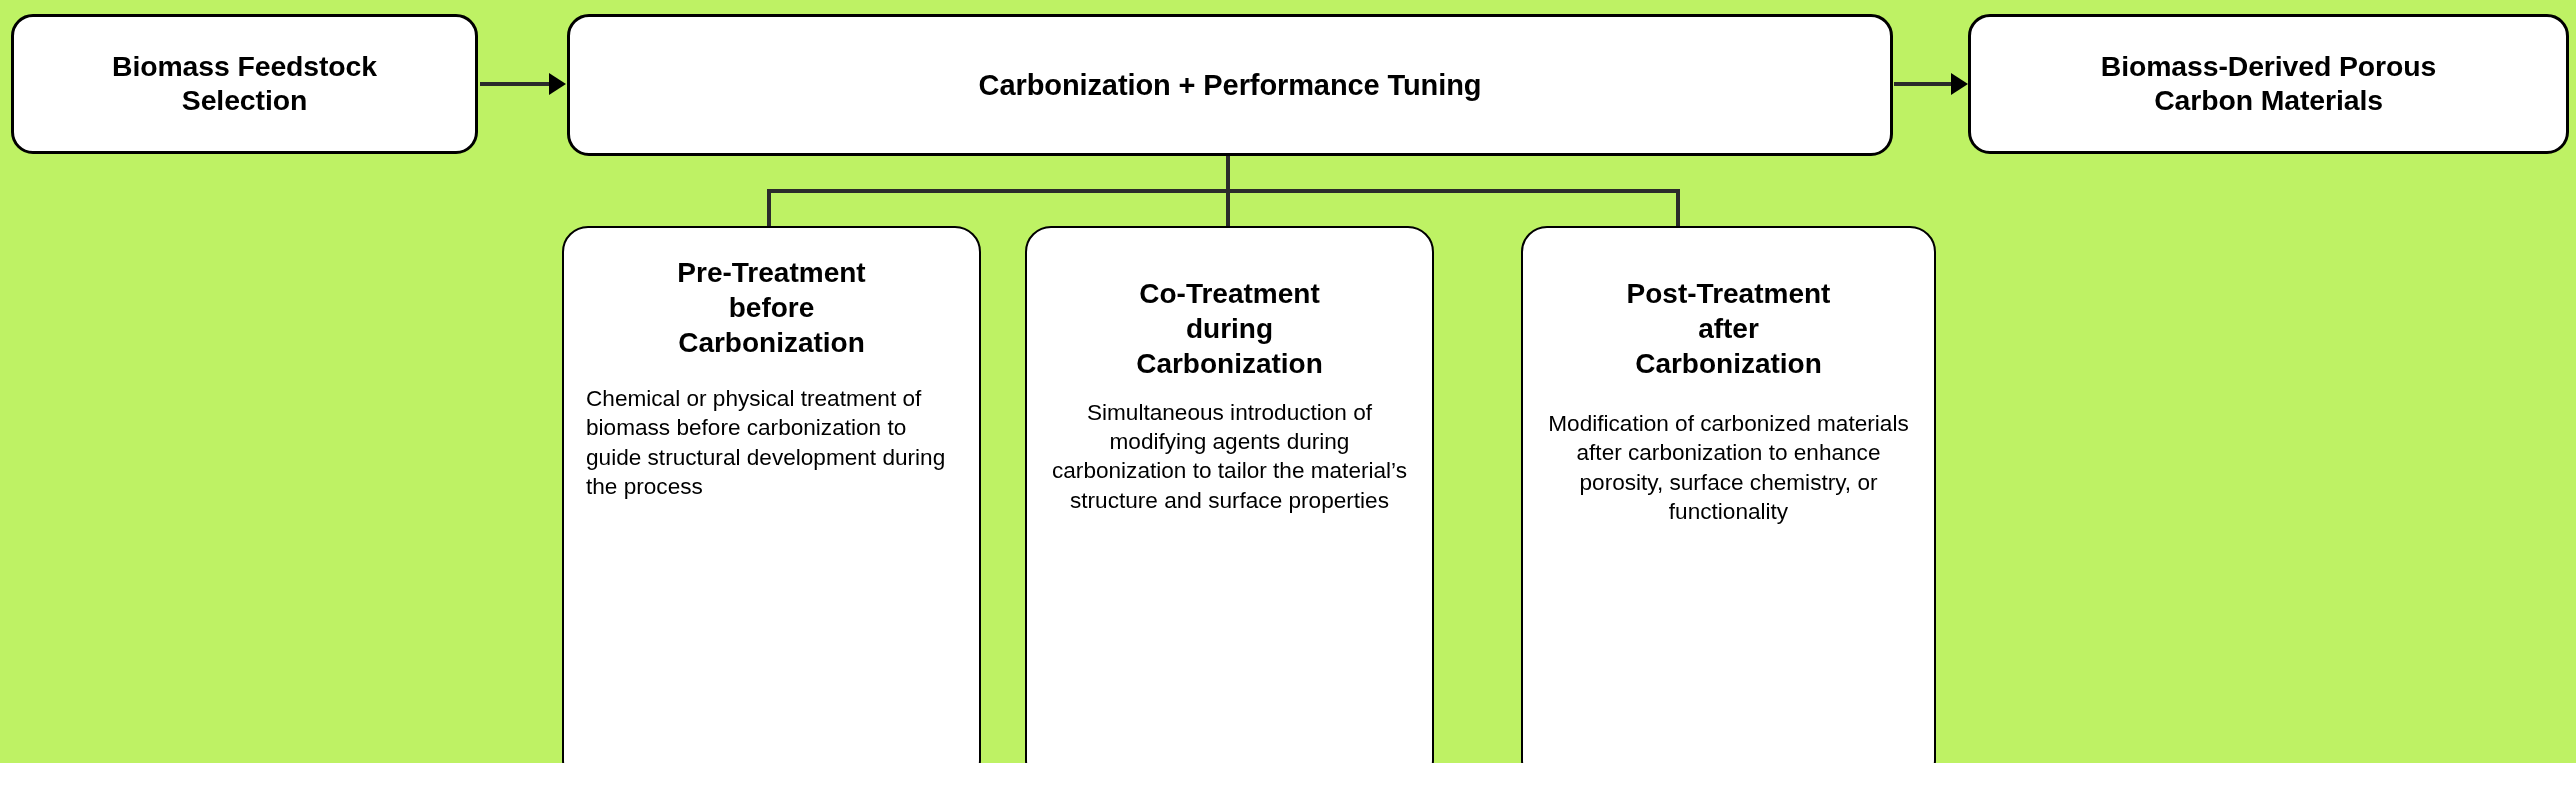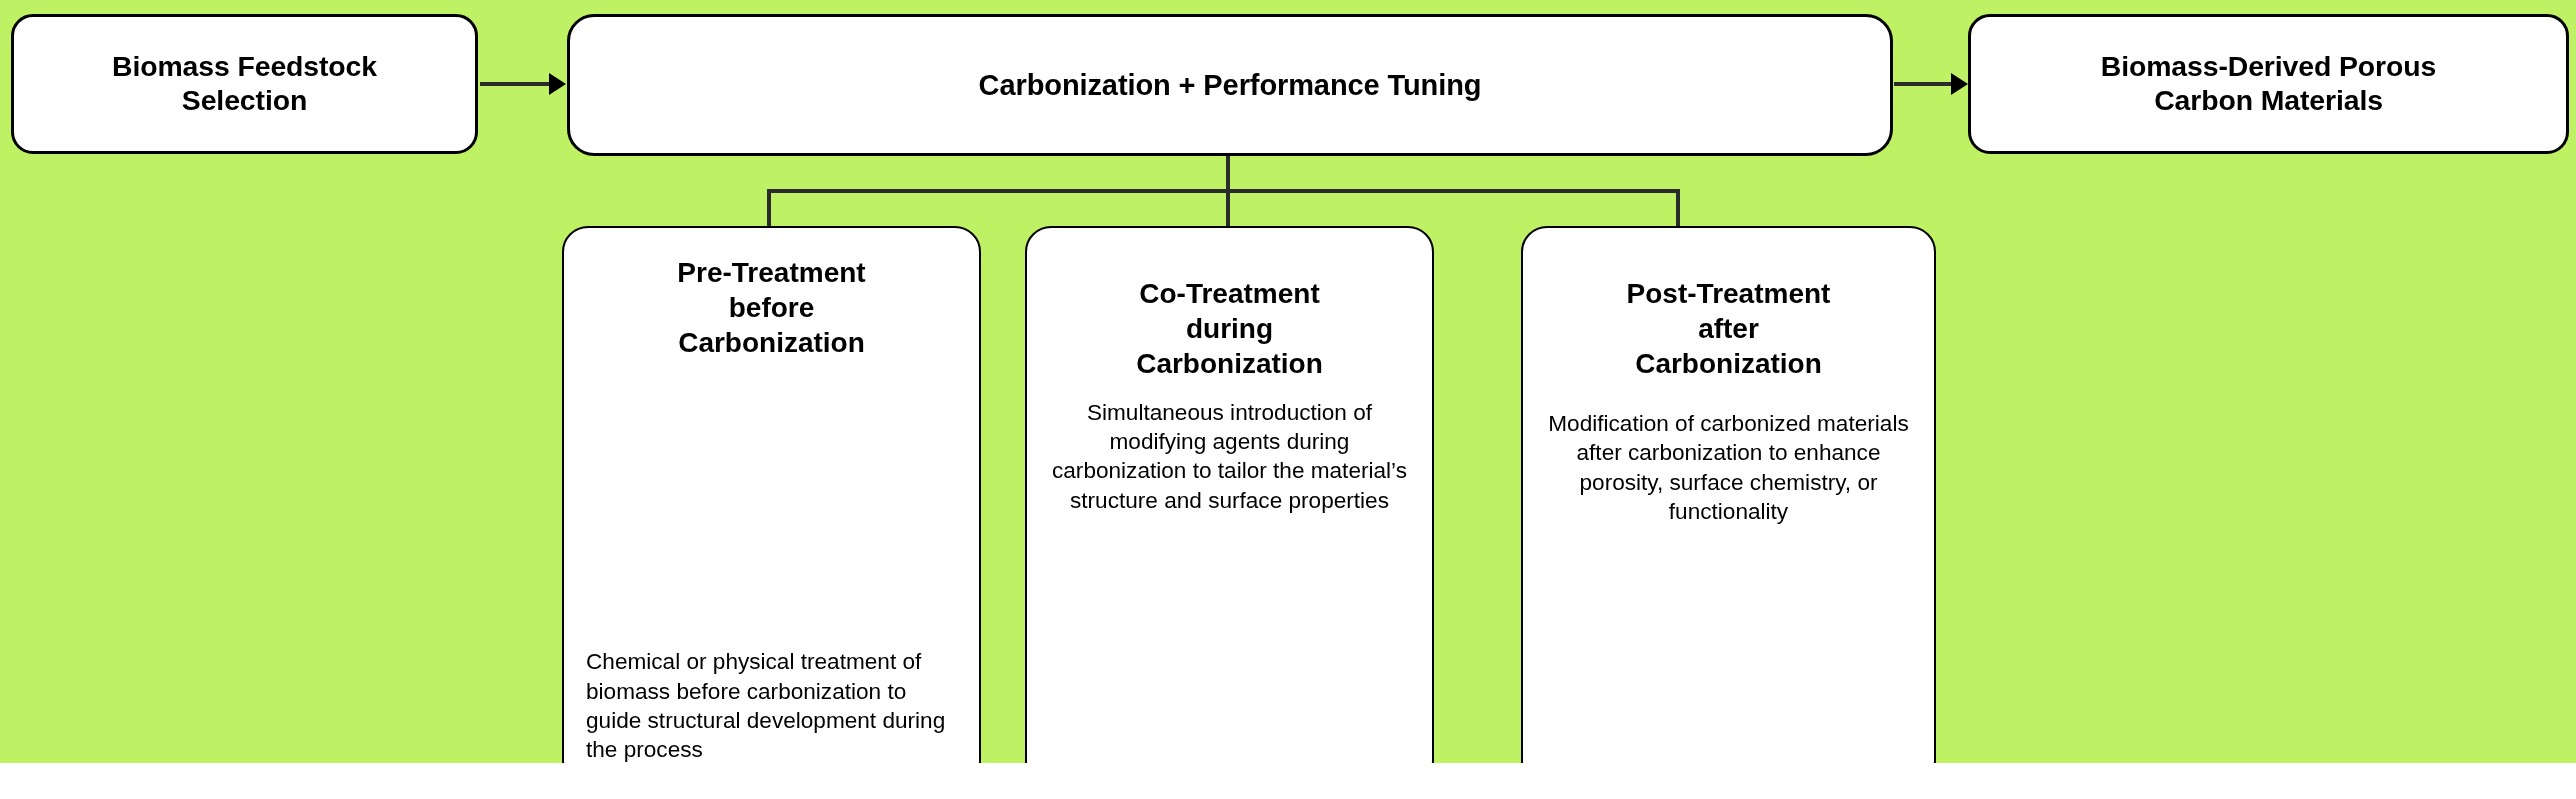--- a/index.html
+++ b/index.html
@@ -104,21 +104,21 @@
 <div id="canvas">
 
   <div class="node top-node" id="node-input" style="left:11px; top:14.2px; width:467px; height:140px;">
     <div class="node-title">Biomass Feedstock</div>
     <div class="node-title">Selection</div>
   </div>
 
   <div class="hline" style="left:480px; top:82px; width:71px;"></div>
   <div class="arrow-head" style="left:549px; top:73px;"></div>
 
-  <div class="node top-node" id="node-center" style="left:567px; top:14.2px; width:1326px; height:142px;border-radius:27px;">
+  <div class="node top-node" id="node-center" style="left:567px; top:14.2px; width:1326px; height:142px;">
     <div class="node-title">Carbonization + Performance Tuning</div>
   </div>
 
   <div class="hline" style="left:1894px; top:82px; width:59px;"></div>
   <div class="arrow-head" style="left:1951px; top:73px;"></div>
 
   <div class="node top-node" id="node-output" style="left:1968px; top:14.2px; width:601px; height:140px;">
     <div class="node-title">Biomass-Derived Porous</div>
     <div class="node-title">Carbon Materials</div>
   </div>
@@ -126,21 +126,21 @@
   <div class="vline" style="left:1226px; top:156px; height:36px;"></div>
 
   <div class="hline" style="left:767px; top:189px; width:913px;"></div>
 
   <div class="vline" style="left:767px; top:189px; height:40px;"></div>
 
   <div class="vline" style="left:1226px; top:189px; height:40px;"></div>
 
   <div class="vline" style="left:1676px; top:189px; height:40px;"></div>
 
-  <div class="branch" id="branch-0" style="left:562px; top:226px; width:419px; height:560px;justify-content:space-between;">
+  <div class="branch" id="branch-0" style="left:562px; top:226px; width:419px; height:560px;">
     <div class="branch-title">
       <span>Pre-Treatment</span><br>
       <span>before</span><br>
       <span>Carbonization</span>
     </div>
     <div class="branch-body align-left" style="margin-top:24px;">Chemical or physical treatment of biomass before carbonization to guide structural development during the process</div>
   </div>
 
   <div class="branch" id="branch-1" style="left:1025px; top:226px; width:409px; height:560px;">
     <div class="branch-title" style="margin-top:20.7px;">

